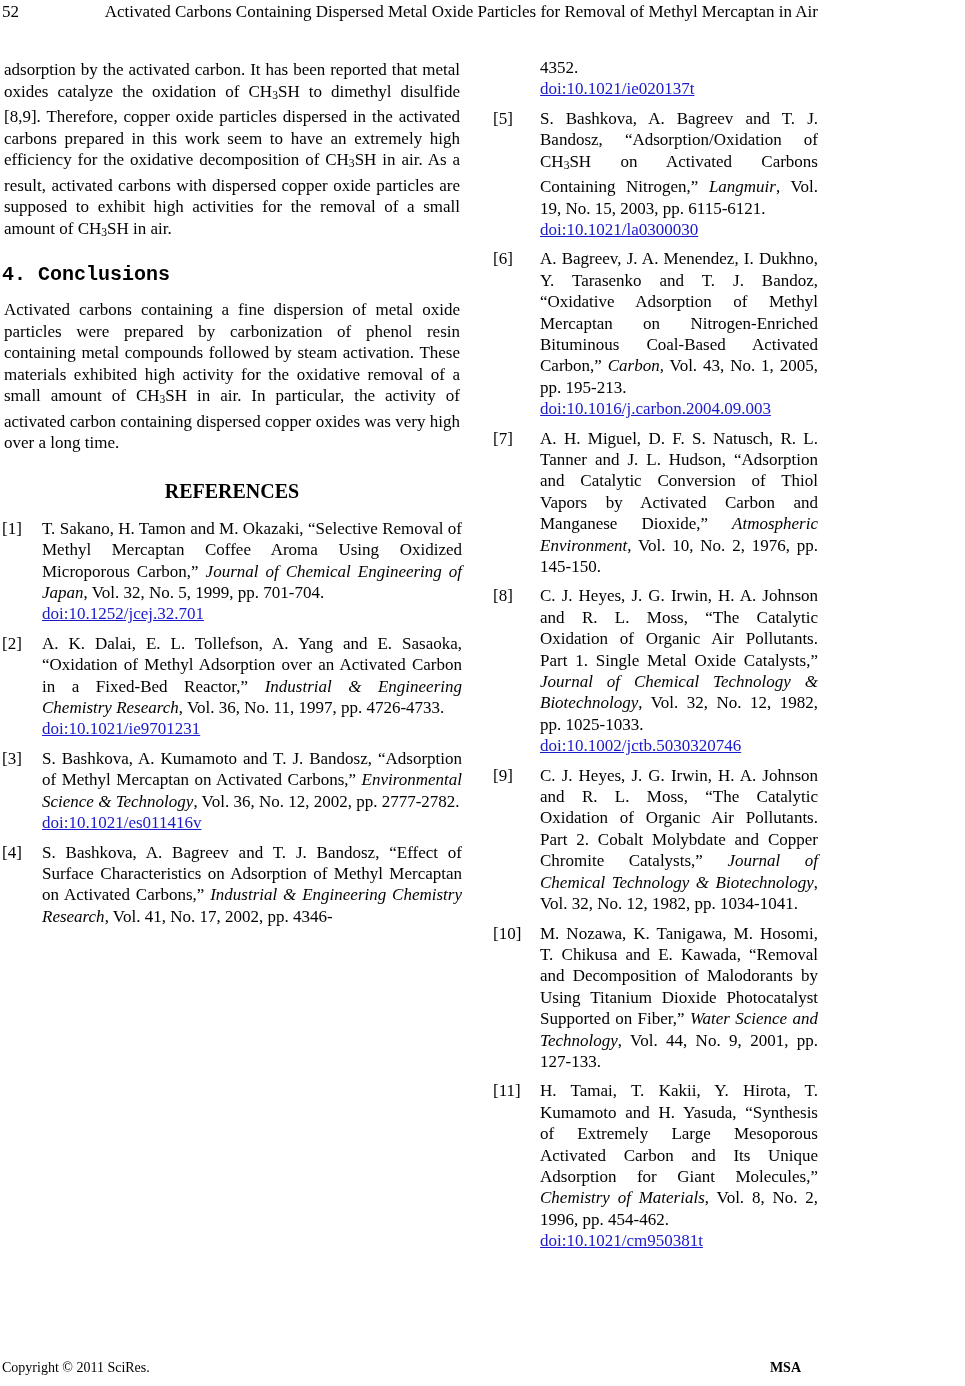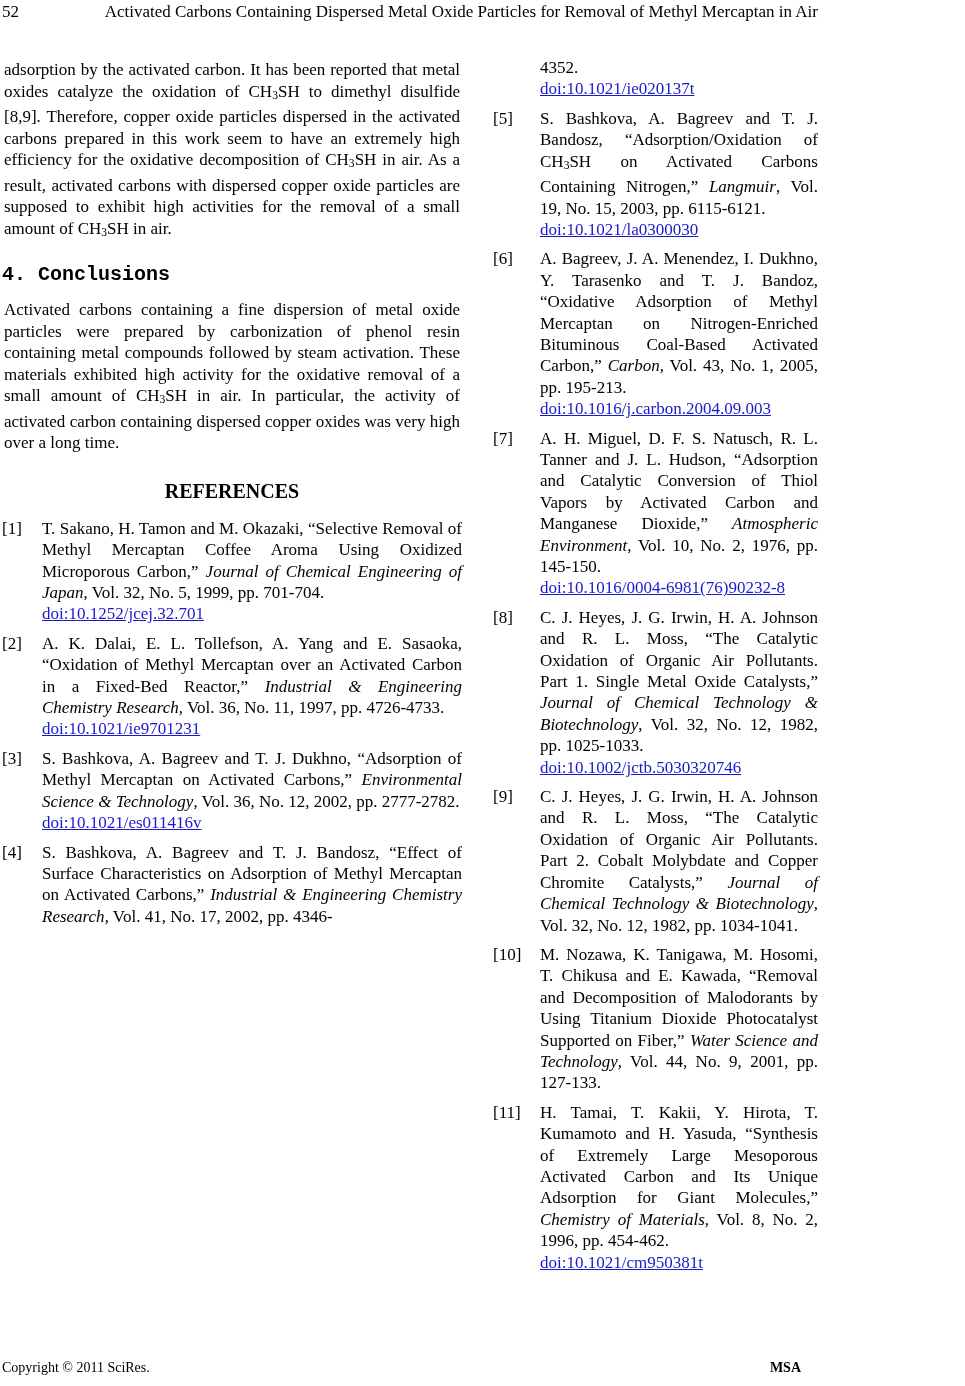--- a/index.html
+++ b/index.html
@@ -114,25 +114,25 @@
       <h2 class="section-heading">4. Conclusions</h2>
       <p class="body-par"><span class="">Activated carbons containing a fine dispersion of metal oxide particles were prepared by carbonization of phenol resin containing metal compounds followed by steam activation. These materials exhibited high activity for the oxidative removal of a small amount of CH</span><span class="sub">3</span><span class="">SH in air. In particular, the activity of activated carbon containing dispersed copper oxides was very high over a long time.</span></p>
       <h2 class="refs-heading">REFERENCES</h2>
 
       <div class="ref">
         <span class="ref-label">[1]</span>
         <div class="ref-body"><span class="">T. Sakano, H. Tamon and M. Okazaki, “Selective Removal of Methyl Mercaptan Coffee Aroma Using Oxidized Microporous Carbon,” </span><span class="italic">Journal of Chemical Engineering of Japan</span><span class="">, Vol. 32, No. 5, 1999, pp. 701-704.</span><a href="#" class="doi-link">doi:10.1252/jcej.32.701</a></div>
       </div>
       <div class="ref">
         <span class="ref-label">[2]</span>
-        <div class="ref-body"><span class="">A. K. Dalai, E. L. Tollefson, A. Yang and E. Sasaoka, “Oxidation of Methyl Mercaptan over an Activated Carbon in a Fixed-Bed Reactor,” </span><span class="italic">Industrial &amp; Engineering Chemistry Research</span><span class="">, Vol. 36, No. 11, 1997, pp. 4726-4733.</span><a href="#" class="doi-link">doi:10.1021/ie9701231</a></div>
+        <div class="ref-body"><span class="">A. K. Dalai, E. L. Tollefson, A. Yang and E. Sasaoka, “Oxidation of Methyl Adsorption over an Activated Carbon in a Fixed-Bed Reactor,” </span><span class="italic">Industrial &amp; Engineering Chemistry Research</span><span class="">, Vol. 36, No. 11, 1997, pp. 4726-4733.</span><a href="#" class="doi-link">doi:10.1021/ie9701231</a></div>
       </div>
       <div class="ref">
         <span class="ref-label">[3]</span>
-        <div class="ref-body"><span class="">S. Bashkova, A. Bagreev and T. J. Dukhno, “Adsorption of Methyl Mercaptan on Activated Carbons,” </span><span class="italic">Environmental Science &amp; Technology</span><span class="">, Vol. 36, No. 12, 2002, pp. 2777-2782.</span><a href="#" class="doi-link">doi:10.1021/es011416v</a></div>
+        <div class="ref-body"><span class="">S. Bashkova, A. Kumamoto and T. J. Bandosz, “Adsorption of Methyl Mercaptan on Activated Carbons,” </span><span class="italic">Environmental Science &amp; Technology</span><span class="">, Vol. 36, No. 12, 2002, pp. 2777-2782.</span><a href="#" class="doi-link">doi:10.1021/es011416v</a></div>
       </div>
       <div class="ref">
         <span class="ref-label">[4]</span>
         <div class="ref-body"><span class="">S. Bashkova, A. Bagreev and T. J. Bandosz, “Effect of Surface Characteristics on Adsorption of Methyl Mercaptan on Activated Carbons,” </span><span class="italic">Industrial &amp; Engineering Chemistry Research</span><span class="">, Vol. 41, No. 17, 2002, pp. 4346-</span></div>
       </div>
     </div>
 
     <div class="col col-right">
       <div class="ref">
         <span class="ref-label"></span>
@@ -141,21 +141,21 @@
       <div class="ref">
         <span class="ref-label">[5]</span>
         <div class="ref-body"><span class="">S. Bashkova, A. Bagreev and T. J. Bandosz, “Adsorption/Oxidation of CH</span><span class="sub">3</span><span class="">SH on Activated Carbons Containing Nitrogen,” </span><span class="italic">Langmuir</span><span class="">, Vol. 19, No. 15, 2003, pp. 6115-6121.</span><a href="#" class="doi-link">doi:10.1021/la0300030</a></div>
       </div>
       <div class="ref">
         <span class="ref-label">[6]</span>
         <div class="ref-body"><span class="">A. Bagreev, J. A. Menendez, I. Dukhno, Y. Tarasenko and T. J. Bandoz, “Oxidative Adsorption of Methyl Mercaptan on Nitrogen-Enriched Bituminous Coal-Based Activated Carbon,” </span><span class="italic">Carbon</span><span class="">, Vol. 43, No. 1, 2005, pp. 195-213.</span><a href="#" class="doi-link">doi:10.1016/j.carbon.2004.09.003</a></div>
       </div>
       <div class="ref">
         <span class="ref-label">[7]</span>
-        <div class="ref-body"><span class="">A. H. Miguel, D. F. S. Natusch, R. L. Tanner and J. L. Hudson, “Adsorption and Catalytic Conversion of Thiol Vapors by Activated Carbon and Manganese Dioxide,” </span><span class="italic">Atmospheric Environment</span><span class="">, Vol. 10, No. 2, 1976, pp. 145-150.</span><a href="#" class="doi-link">doi:10.1016/0004-6981(76)90232-8</a></div>
+        <div class="ref-body"><span class="">A. H. Miguel, D. F. S. Natusch, R. L. Tanner and J. L. Hudson, “Adsorption and Catalytic Conversion of Thiol Vapors by Activated Carbon and Manganese Dioxide,” </span><span class="italic">Atmospheric Environment</span><span class="">, Vol. 10, No. 2, 1976, pp. 145-150.</span></div>
       </div>
       <div class="ref">
         <span class="ref-label">[8]</span>
         <div class="ref-body"><span class="">C. J. Heyes, J. G. Irwin, H. A. Johnson and R. L. Moss, “The Catalytic Oxidation of Organic Air Pollutants. Part 1. Single Metal Oxide Catalysts,” </span><span class="italic">Journal of Chemical Technology &amp; Biotechnology</span><span class="">, Vol. 32, No. 12, 1982, pp. 1025-1033.</span><a href="#" class="doi-link">doi:10.1002/jctb.5030320746</a></div>
       </div>
       <div class="ref">
         <span class="ref-label">[9]</span>
         <div class="ref-body"><span class="">C. J. Heyes, J. G. Irwin, H. A. Johnson and R. L. Moss, “The Catalytic Oxidation of Organic Air Pollutants. Part 2. Cobalt Molybdate and Copper Chromite Catalysts,” </span><span class="italic">Journal of Chemical Technology &amp; Biotechnology</span><span class="">, Vol. 32, No. 12, 1982, pp. 1034-1041.</span></div>
       </div>
       <div class="ref">

